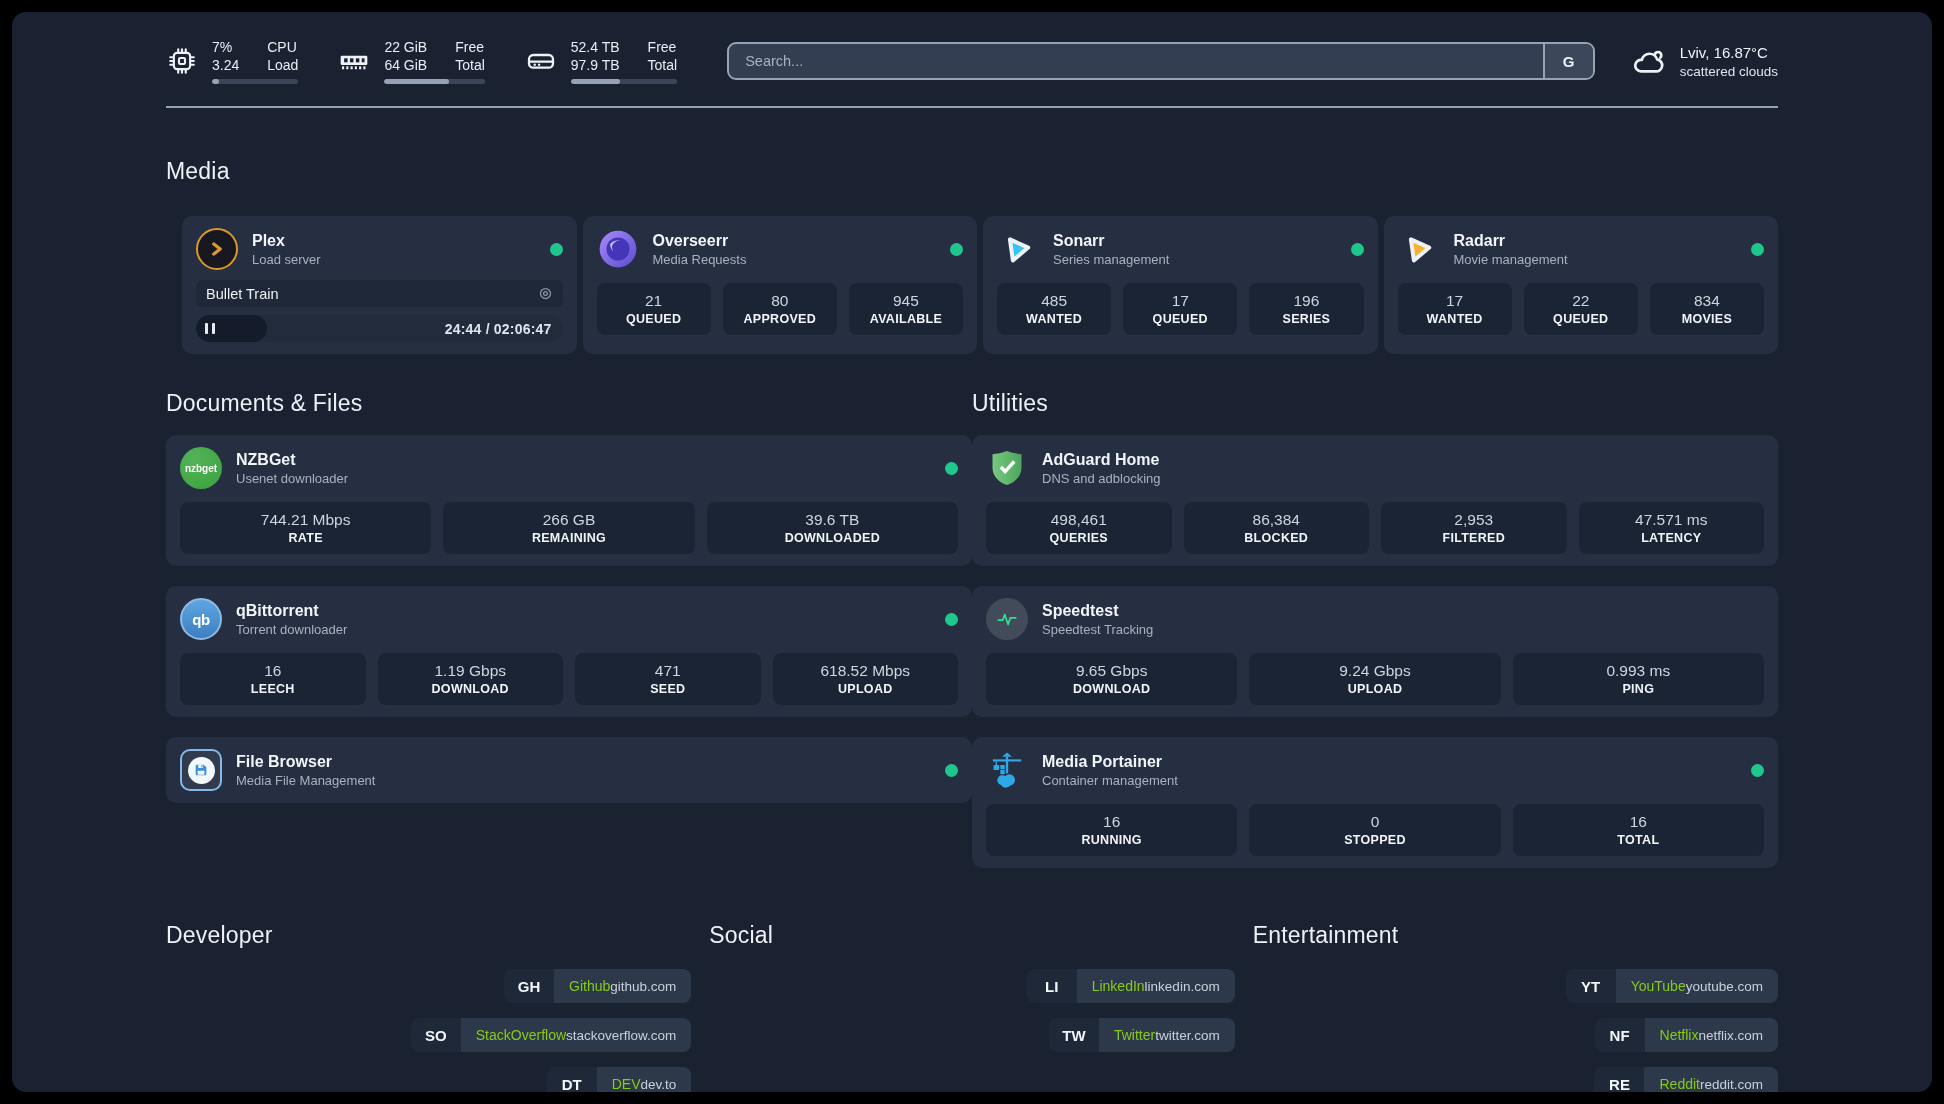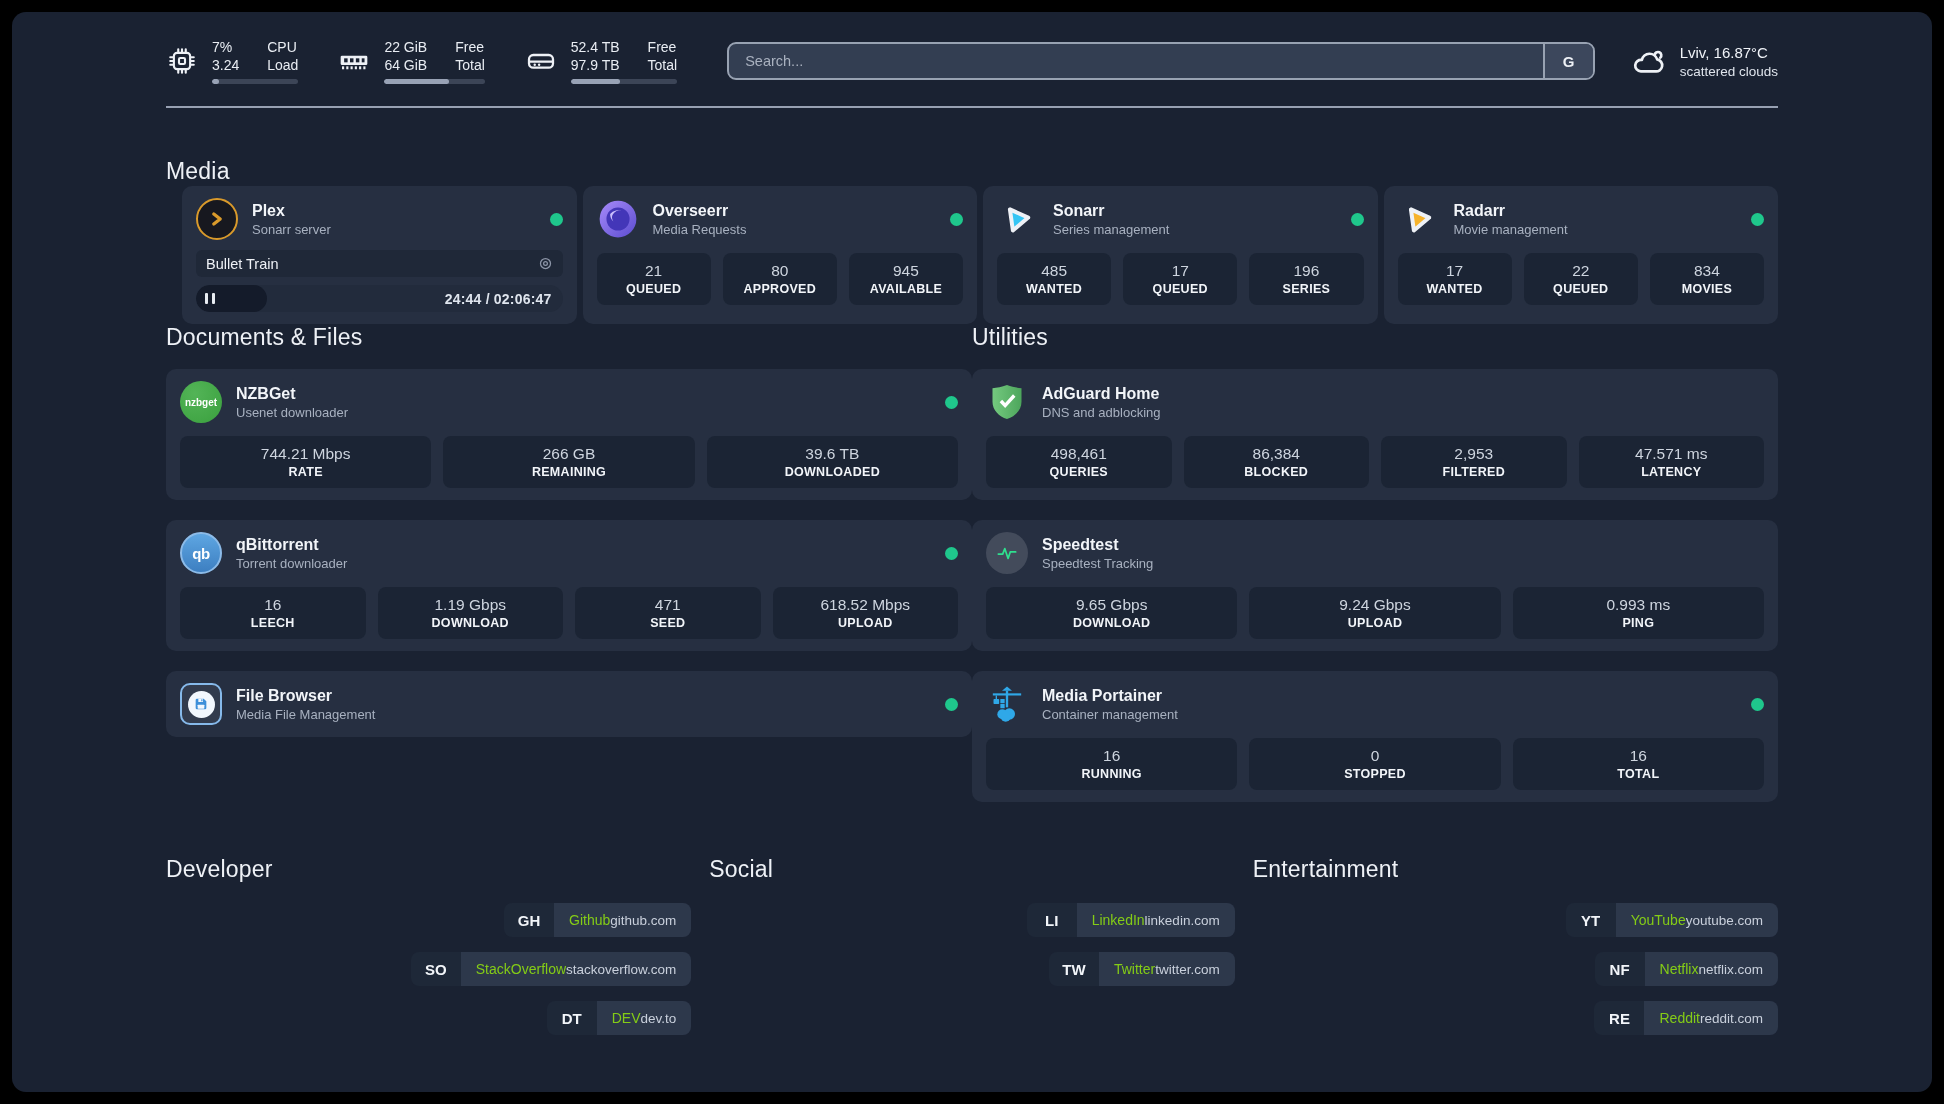--- a/index.html
+++ b/index.html
@@ -50,21 +50,21 @@
   .weather { display:flex; align-items:center; gap:13px; flex:none; }
   .weather-icon { width:38px; height:38px; color:#eef1f6; }
   .weather-line1 { font-size:15px; color:#f0f3f8; line-height:20px; }
   .weather-line2 { font-size:13.5px; color:#dfe4ec; line-height:17px; }
 
   .divider { margin-top:22px; border-bottom:2px solid #97a0b2; }
 
   
   .section-title { font-size:23px; font-weight:500; color:#eef1f6; letter-spacing:.2px; }
   .media-section { margin-top: 50px; }
-  .media-grid { margin-top:1px; display:grid; grid-template-columns:repeat(4,1fr); gap:6px;padding-left:16px; }
+  .media-grid { margin-top:31px; display:grid; grid-template-columns:repeat(4,1fr); gap:6px;padding-left:16px; }
 
   .app-card { background:#262f41; border-radius:10px; padding:12px 14px; }
   .app-header { display:flex; align-items:center; gap:14px; }
   .app-titles { display:flex; flex-direction:column; flex:1; min-width:0; }
   .app-name { font-size:16px; font-weight:600; color:#f2f5f9; line-height:21px; }
   .app-desc { font-size:13px; color:#a8b1c0; line-height:17px; }
   .status-dot { width:13px; height:13px; border-radius:50%; background:var(--status-online,#1fc78c); flex:none; align-self:center; }
 
   .stat-row { display:flex; gap:12px; margin-top:13px; }
   .stat-box {
@@ -93,21 +93,21 @@
   .progress-row {
     margin-top:8px; height:27px; background:#222b3c; border-radius:14px;
     position:relative; overflow:hidden; display:flex; align-items:center;
   }
   .progress-fill { position:absolute; left:0; top:0; bottom:0; background:#141b2a; border-radius:14px; }
   .pause-btn { position:relative; margin-left:9px; display:flex; gap:3.5px; cursor:pointer; }
   .pause-btn i { width:3px; height:11px; background:#e8ecf2; border-radius:1px; display:block; }
   .progress-time { position:relative; margin-left:auto; padding-right:11px; font-size:14px; font-weight:600; color:#dfe5ee; letter-spacing:.2px; }
 
   
-  .middle { display:grid; grid-template-columns:1fr 1fr; align-items:start; }
+  .middle { margin-top:36px; display:grid; grid-template-columns:1fr 1fr; align-items:start; }
   .col { display:flex; flex-direction:column; }
   .col .cards { margin-top:18px; display:flex; flex-direction:column; gap:20px; }
 
   
   .bookmarks { margin-top:54px; display:grid; grid-template-columns:repeat(3,1fr); gap:18px; padding-bottom:40px; }
   .bm-col { display:flex; flex-direction:column; }
   .bm-rows { margin-top:20px; display:flex; flex-direction:column; gap:15px;align-items:flex-end; }
   .bm-row { display:flex; height:34px; border-radius:8px; overflow:hidden; cursor:pointer; }
   .bm-abbr { width:50px; flex:none; background:#1e2838; color:#f2f5f9; font-size:15px; font-weight:600; display:flex; align-items:center; justify-content:center; }
   .bm-main { flex:1; background:#2d384b; display:flex; align-items:center; padding:0 15px; }
@@ -238,21 +238,21 @@
 
       <div class="app-card">
         <div class="app-header">
           <div class="app-icon icon-plex">
             <svg width="22" height="22" viewBox="0 0 24 24" fill="none">
               <path d="M8.5 6.5l7 5.5-7 5.5" stroke="var(--plex-amber,#d99a2b)" stroke-width="3.6" stroke-linejoin="round" stroke-linecap="round"></path>
             </svg>
           </div>
           <div class="app-titles">
             <div class="app-name">Plex</div>
-            <div class="app-desc">Sonarr server</div>
+            <div class="app-desc">Load server</div>
           </div>
           <span class="status-dot"></span>
         </div>
         <div class="media-row">
           <span class="media-title">Bullet Train</span>
           <span class="media-cam">
             <svg width="15" height="15" viewBox="0 0 24 24" fill="none" stroke="currentColor" stroke-width="2">
               <circle cx="12" cy="12" r="8"></circle>
                     <circle cx="12" cy="12" r="3"></circle>
             </svg>

